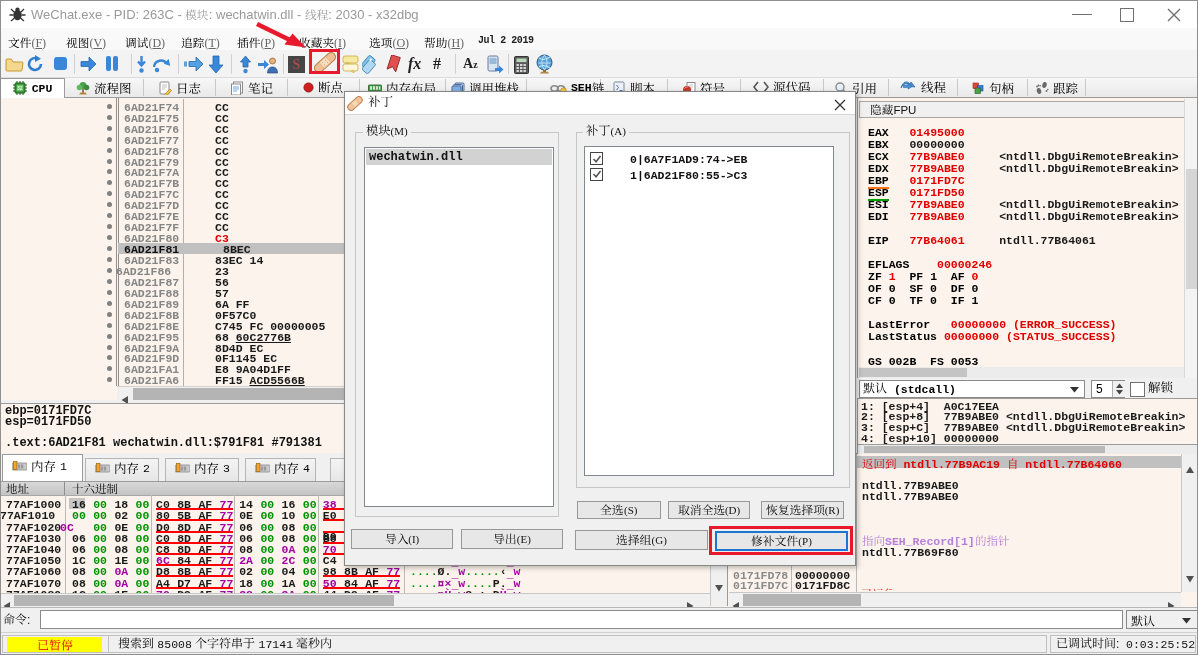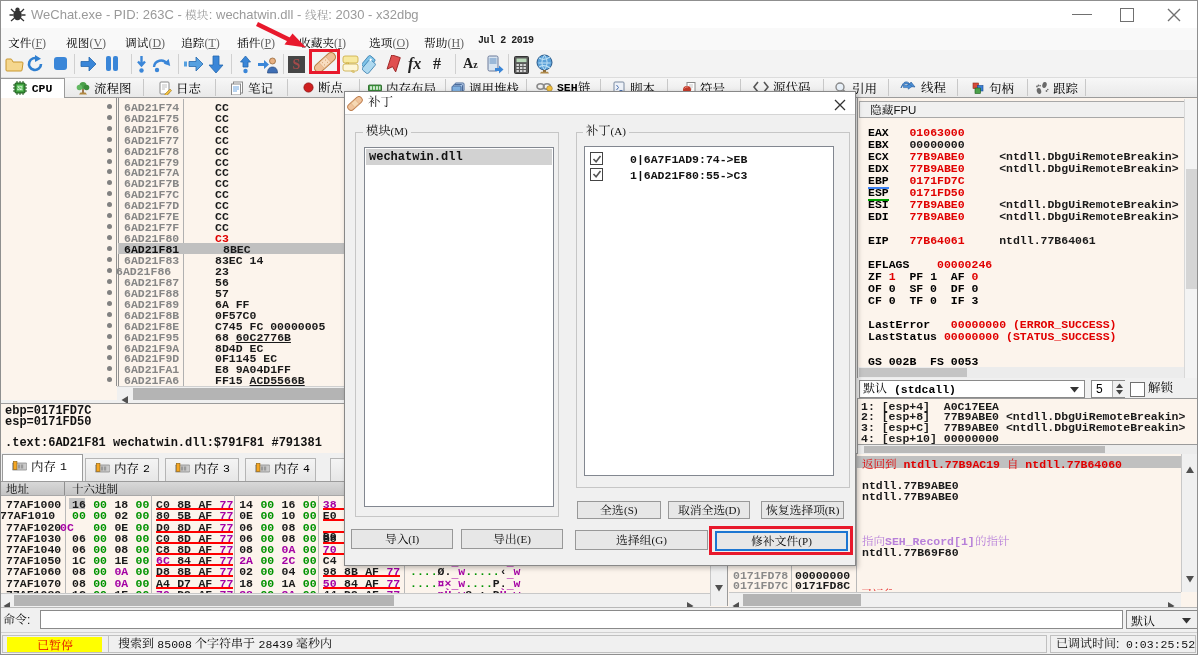--- a/index.html
+++ b/index.html
@@ -367,21 +367,21 @@
     </svg>
     <span style="width:4px;display:inline-block"></span>
     <svg class="k" style="width:50px;height:12.5px;vertical-align:-1.5px" viewBox="0 -880 4000 1000">
       <use href="#g8C03"></use>
       <use href="#g7528" x="1000"></use>
       <use href="#g5806" x="2000"></use>
       <use href="#g6808" x="3000"></use>
     </svg>
   </div>
 <div class="a" style="left:600px;top:79px;width:1px;height:17px;background:#c8c8c8"></div>
-<div class="a" style="left:526px;top:81px;width:74px;display:flex;align-items:flex-start;justify-content:center;z-index:3">
+<div class="a" style="left:540px;top:81px;width:74px;display:flex;align-items:flex-end;justify-content:center;z-index:3">
     <svg class="tabico" width="17" height="11" viewBox="0 0 17 11">
       <g fill="none" stroke="#8a8a8a" stroke-width="1.6">
         <ellipse cx="4.5" cy="5.5" rx="3.5" ry="2.8"></ellipse>
         <ellipse cx="11" cy="5.5" rx="3.5" ry="2.8"></ellipse>
       </g>
       <circle cx="13.5" cy="7.5" r="2.8" fill="#f0c040" stroke="#a07820" stroke-width=".6"></circle>
     </svg>
     <span class="m" style="font-weight:bold;margin-left:4px">SEH</span>
     <svg class="k" style="width:12.5px;height:12.5px;vertical-align:-1.5px" viewBox="0 -880 1000 1000">
       <use href="#g94FE"></use>
@@ -901,33 +901,33 @@
         <path d="M0 0v8L6.5 4Z" fill="#505050"></path>
       </svg></div>
   </div>
 
 <div class="a" style="left:857px;top:98px;width:341px;height:356px;background:#fcf4ec;border-left:1px solid #9b9b9b;box-sizing:border-box"></div>
 <div class="a" style="left:859px;top:101px;width:337px;height:17px;background:#f0f0f0;border:1px solid #a8a8a8;box-sizing:border-box"></div>
 <div class="a" style="left:870px;top:103px;font-size:12px;color:#111"><svg class="k" style="width:23.4px;height:11.7px;vertical-align:-1.3px" viewBox="0 -880 2000 1000">
       <use href="#g9690"></use>
       <use href="#g85CF" x="1000"></use>
     </svg><span style="font-size:11.5px">FPU</span></div>
-<div class="a m row" style="left:868px;top:125.7px">EAX   <span class="red">01063000</span></div>
+<div class="a m row" style="left:868px;top:125.7px">EAX   <span class="red">01495000</span></div>
 <div class="a m row" style="left:868px;top:137.7px">EBX   <span style="color:#1a1a1a">00000000</span></div>
 <div class="a m row" style="left:868px;top:149.8px">ECX   <span class="red">77B9ABE0</span>     <span style="color:#1a1a1a">&lt;ntdll.DbgUiRemoteBreakin&gt;</span></div>
 <div class="a m row" style="left:868px;top:161.8px">EDX   <span class="red">77B9ABE0</span>     <span style="color:#1a1a1a">&lt;ntdll.DbgUiRemoteBreakin&gt;</span></div>
-<div class="a m row" style="left:868px;top:173.9px"><span style="border-bottom:2px solid #3b82f6">EBP</span>   <span class="red">0171FD7C</span></div>
+<div class="a m row" style="left:868px;top:173.9px"><span style="border-bottom:2px solid #f97316">EBP</span>   <span class="red">0171FD7C</span></div>
 <div class="a m row" style="left:868px;top:185.9px"><span style="border-bottom:2px solid #00a000">ESP</span>   <span class="red">0171FD50</span></div>
 <div class="a m row" style="left:868px;top:197.9px">ESI   <span class="red">77B9ABE0</span>     <span style="color:#1a1a1a">&lt;ntdll.DbgUiRemoteBreakin&gt;</span></div>
 <div class="a m row" style="left:868px;top:210.0px">EDI   <span class="red">77B9ABE0</span>     <span style="color:#1a1a1a">&lt;ntdll.DbgUiRemoteBreakin&gt;</span></div>
 <div class="a m row" style="left:868px;top:234.1px">EIP   <span class="red">77B64061</span>     <span style="color:#1a1a1a">ntdll.77B64061</span></div>
 <div class="a m row" style="left:868px;top:258.1px">EFLAGS    <span class="red">00000246</span></div>
 <div class="a m row" style="left:868px;top:270.2px">ZF <span class="red">1</span>  PF 1  AF <span class="red">0</span></div>
 <div class="a m row" style="left:868px;top:282.2px">OF 0  SF 0  DF 0</div>
-<div class="a m row" style="left:868px;top:294.3px">CF 0  TF 0  IF 3</div>
+<div class="a m row" style="left:868px;top:294.3px">CF 0  TF 0  IF 1</div>
 <div class="a m row" style="left:868px;top:318.3px">LastError   <span class="red">00000000 (ERROR_SUCCESS)</span></div>
 <div class="a m row" style="left:868px;top:330.4px">LastStatus <span class="red">00000000 (STATUS_SUCCESS)</span></div>
 <div class="a m row" style="left:868px;top:354.5px">GS 002B  FS 0053</div>
 <div class="a" style="left:858px;top:367px;width:326px;height:11px;background:#ececec">
     <div class="a" style="left:1px;top:1px;width:108px;height:9px;background:#c4c4c4"></div>
   </div>
 <div class="a" style="left:1184px;top:99px;width:14px;height:279px;background:#f3f3f3;border-left:1px solid #d8d8d8">
     <div class="a" style="left:1px;top:70px;width:12px;height:120px;background:#d5d5d5"></div>
   </div>
 <div class="a" style="left:857px;top:378px;width:341px;height:20px;background:#f0f0f0"></div>
@@ -1103,21 +1103,21 @@
 <div class="a" style="left:118px;top:637px;font-size:12px;color:#111;white-space:pre"><svg class="k" style="width:36px;height:12px;vertical-align:-1.44px" viewBox="0 -880 3000 1000">
       <use href="#g641C"></use>
       <use href="#g7D22" x="1000"></use>
       <use href="#g5230" x="2000"></use>
     </svg> <span class="m" style="font-weight:normal">85008</span> <svg class="k" style="width:60px;height:12px;vertical-align:-1.44px" viewBox="0 -880 5000 1000">
       <use href="#g4E2A"></use>
       <use href="#g5B57" x="1000"></use>
       <use href="#g7B26" x="2000"></use>
       <use href="#g4E32" x="3000"></use>
       <use href="#g4E8E" x="4000"></use>
-    </svg> <span class="m" style="font-weight:normal">28439</span> <svg class="k" style="width:36px;height:12px;vertical-align:-1.44px" viewBox="0 -880 3000 1000">
+    </svg> <span class="m" style="font-weight:normal">17141</span> <svg class="k" style="width:36px;height:12px;vertical-align:-1.44px" viewBox="0 -880 3000 1000">
       <use href="#g6BEB"></use>
       <use href="#g79D2" x="1000"></use>
       <use href="#g5185" x="2000"></use>
     </svg></div>
 <div class="a" style="left:1050px;top:635px;width:146px;height:18px;border:1px solid #c0c0c0;box-sizing:border-box"></div>
 <div class="a" style="left:1056px;top:637px;font-size:12px;color:#111;white-space:pre"><svg class="k" style="width:60px;height:12px;vertical-align:-1.44px" viewBox="0 -880 5000 1000">
       <use href="#g5DF2"></use>
       <use href="#g8C03" x="1000"></use>
       <use href="#g8BD5" x="2000"></use>
       <use href="#g65F6" x="3000"></use>

